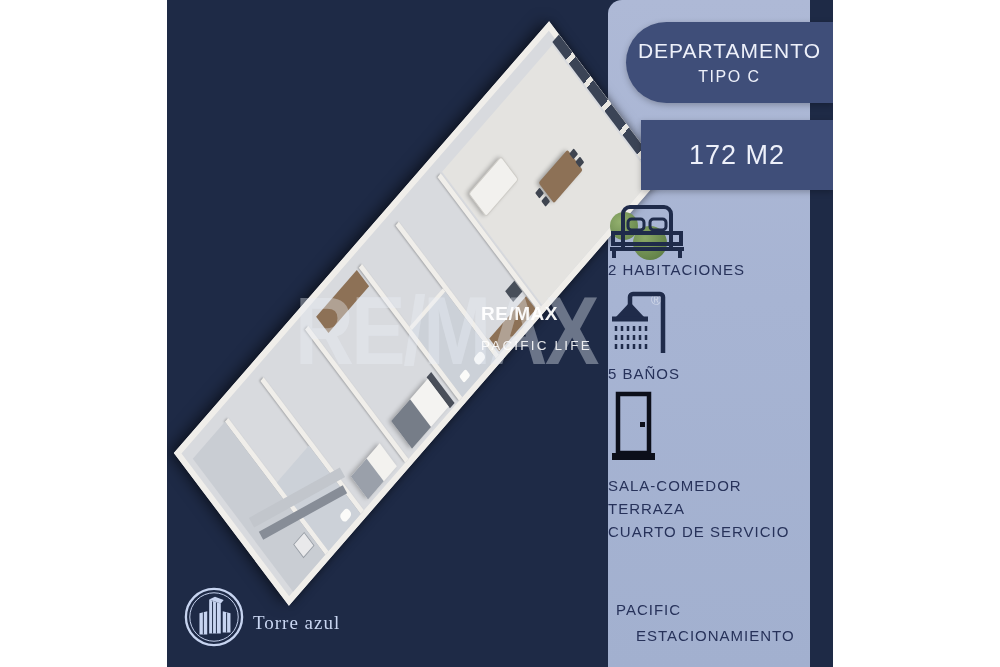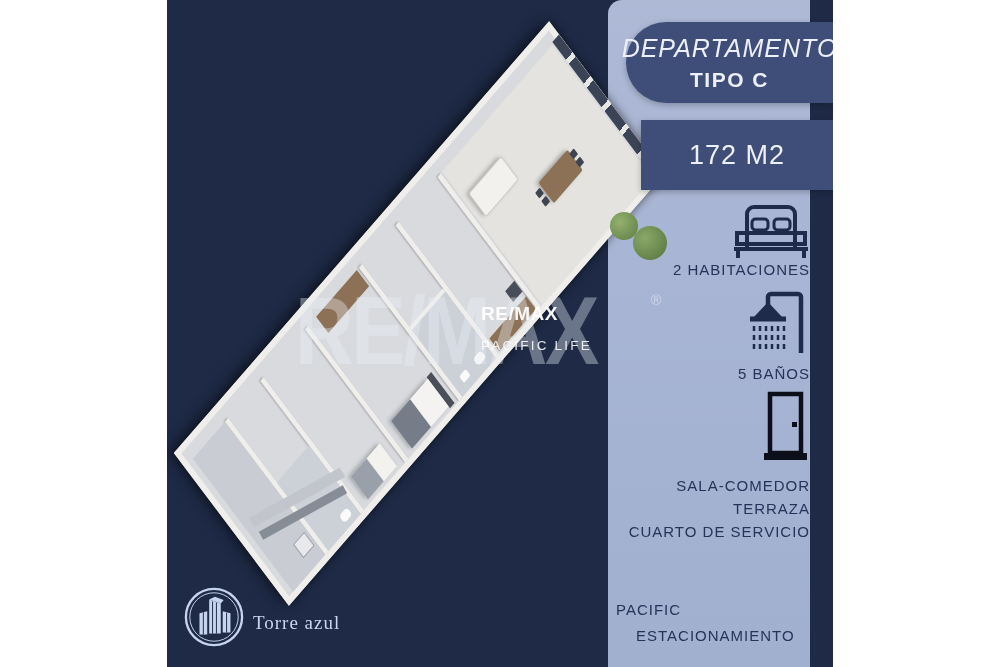--- a/index.html
+++ b/index.html
@@ -66,30 +66,30 @@
   .wm-small{position:absolute;left:314px;top:304px;z-index:6;}
   .wm-small-top{font-size:19px;font-weight:bold;letter-spacing:0.5px;color:rgba(255,255,255,0.95);line-height:1;}
   .wm-small-bottom{font-size:13.5px;letter-spacing:2.2px;color:rgba(255,255,255,0.88);line-height:1;margin-top:16px;}
 
   
   .title-card{
     position:absolute;left:459px;top:22px;width:207px;height:81px;background:#3f4e79;
     border-radius:41px 0 0 41px;z-index:7;display:flex;flex-direction:column;align-items:center;justify-content:center;
     color:#edf0fa;box-shadow:0 2px 6px rgba(0,0,0,.25);
   }
-  .title-card .l1{font-size:25px;letter-spacing:1px;font-style:italic;}
-  .title-card .l2{font-size:21px;letter-spacing:1.5px;margin-top:5px;font-weight:bold;}
+  .title-card .l1{font-size:21px;letter-spacing:1px;}
+  .title-card .l2{font-size:16px;letter-spacing:1.5px;margin-top:5px;}
   .area-card{
     position:absolute;left:474px;top:120px;width:192px;height:70px;background:#3f4e79;z-index:7;
     display:flex;align-items:center;justify-content:center;color:#edf0fa;font-size:27px;letter-spacing:1px;
     box-shadow:0 2px 6px rgba(0,0,0,.25);
   }
 
   
-  .feat{position:absolute;left:441px;width:202px;text-align:right;z-index:7;}
+  .feat{position:absolute;left:441px;width:202px;text-align:left;z-index:7;}
   .feat-label{color:#27325a;font-size:15px;letter-spacing:1px;font-weight:500;}
   .icon-wrap{display:inline-block;}
   .spaces-list{line-height:23px;}
   .amenity{position:absolute;left:449px;color:#27325a;font-size:15px;letter-spacing:1px;font-weight:500;z-index:7;text-align:left;}
 
   
   .brand-logo{position:absolute;left:16px;top:586px;z-index:7;}
   .brand-name{
     position:absolute;left:86px;top:612px;z-index:7;color:#c9d6f1;
     font-family:"Liberation Serif", serif;font-size:19px;letter-spacing:1px;

